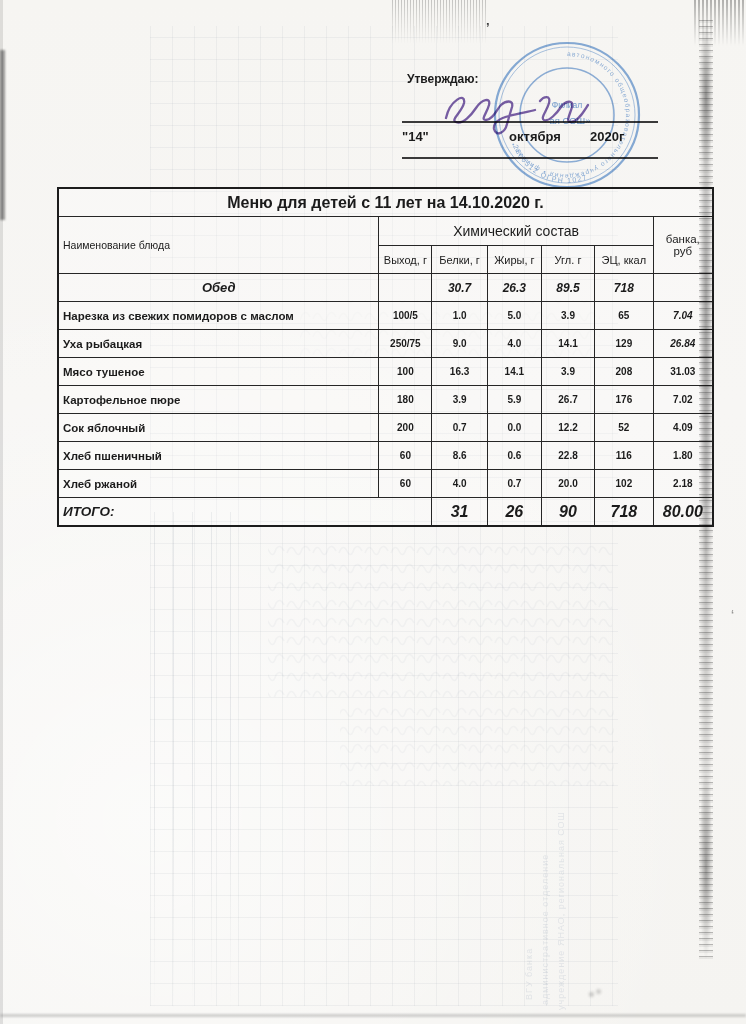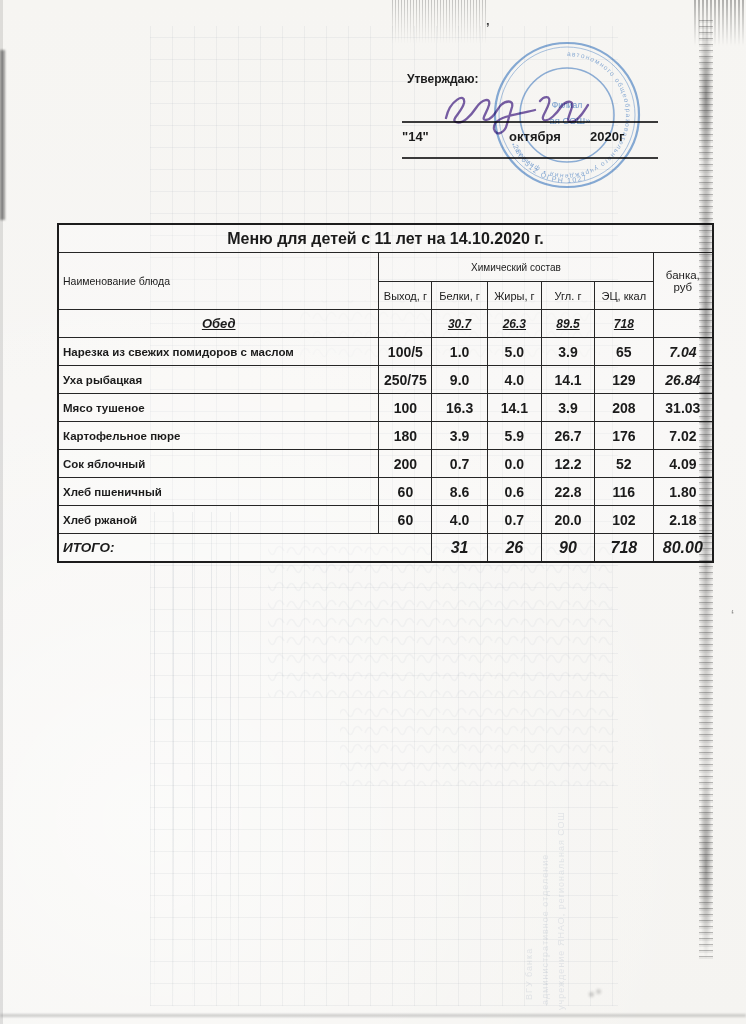--- a/index.html
+++ b/index.html
@@ -69,33 +69,33 @@
   .approve-label{position:absolute; left:407px; top:72px; font-size:12px; font-weight:bold;}
   .sig-line{position:absolute; left:402px; width:256px; height:1.6px; background:#3a3a3a;}
   .date-row{position:absolute; left:402px; top:129px; width:256px; font-size:13px; font-weight:bold; display:flex;}
   .date-day{width:78px;}
   .date-month{width:110px; text-align:center;}
   .date-year{flex:1; text-align:left; padding-right:4px;}
   .stamp{position:absolute; left:478px; top:36px; mix-blend-mode:multiply; opacity:.85; filter:blur(.3px);}
   .signature{position:absolute; left:436px; top:84px; mix-blend-mode:multiply;}
   
   .menu-wrap{position:absolute; left:57px; top:187px;}
-  table.menu{border-collapse:collapse; table-layout:fixed; width:657px; background:rgba(255,255,255,.25);margin-top:36px;}
+  table.menu{border-collapse:collapse; table-layout:fixed; width:657px; background:rgba(255,255,255,.25);}
   table.menu{border:2px solid #1c1c1c;}
   table.menu td{border:1px solid #262626; padding:0 4px; overflow:hidden;}
   .title-row td{border-bottom:2px solid #1c1c1c; height:27px; text-align:center; font-size:16px; font-weight:bold;}
   .c-name{width:290px;}
   .hdr-name{font-size:10.5px;}
-  .cell-group{font-size:10px; text-align:center; height:28px;}
+  .cell-group{font-size:14px; text-align:center; height:28px;}
   .cell-price-hdr{width:50px; text-align:center; font-size:11.5px;}
   .cell-sub{font-size:11px; text-align:center; height:27px;}
   .data-row td{height:27px; font-weight:bold;}
   .data-row .c-name{font-size:11.5px;}
-  .c-val{text-align:center; font-size:14px;}
-  .section-row td{font-style:italic; font-size:12px;text-decoration:underline;}
+  .c-val{text-align:center; font-size:10px;}
+  .section-row td{font-style:italic; font-size:12px;}
   .section-row .c-name{text-align:center; font-size:13px;}
   .total-row td{font-style:italic; border-top:1.5px solid #1c1c1c;}
   .total-row .c-name{font-size:13.5px;}
   .total-row .c-val{font-size:16px;}
   .price-italic{font-style:italic;}
   .price-regular{font-weight:bold;}
 </style>
 </head>
 <body>
 

